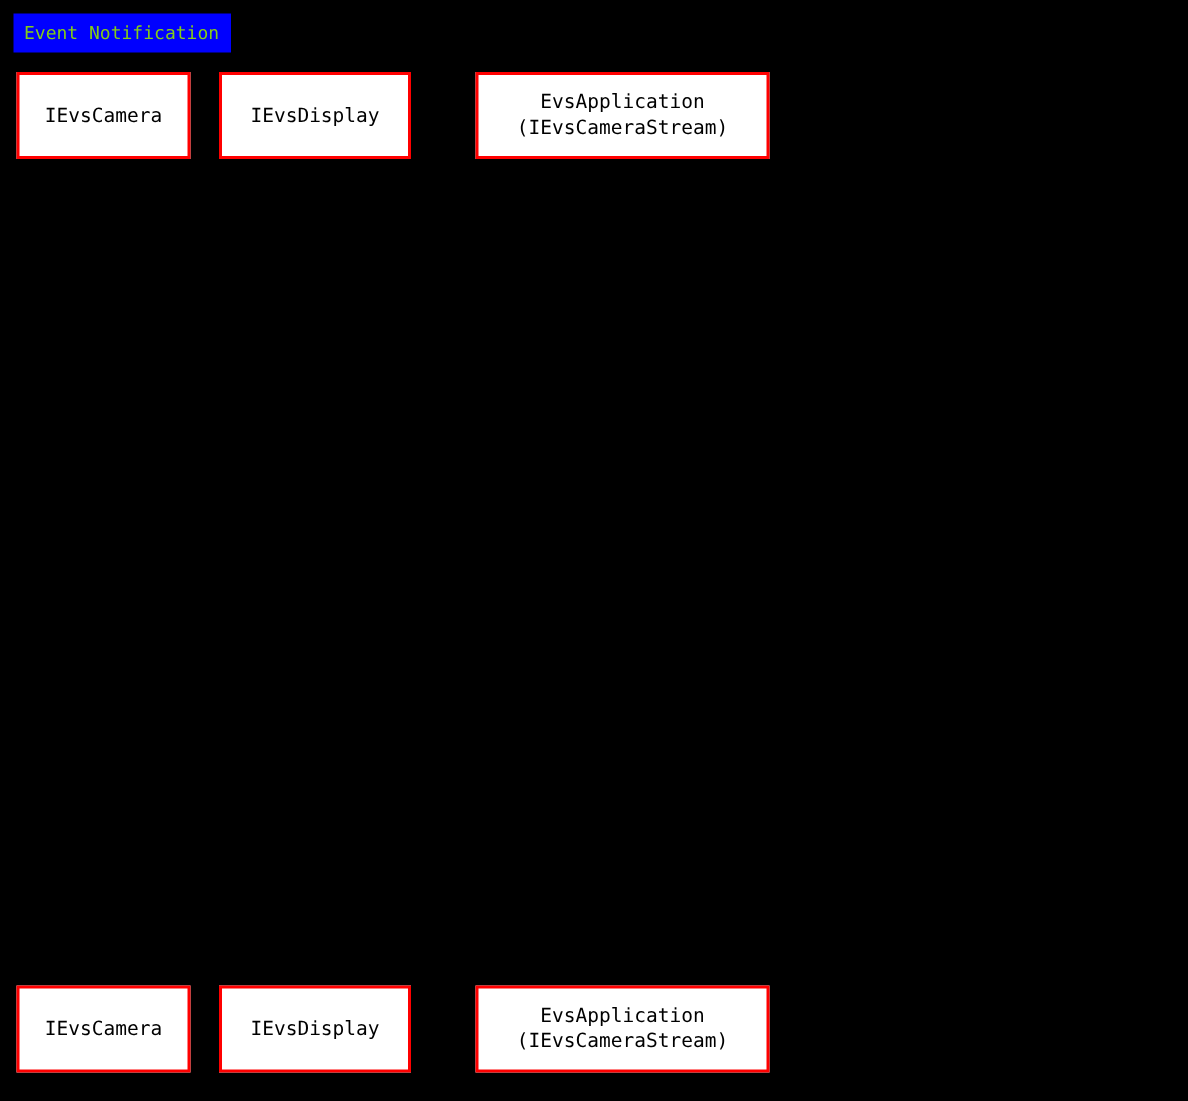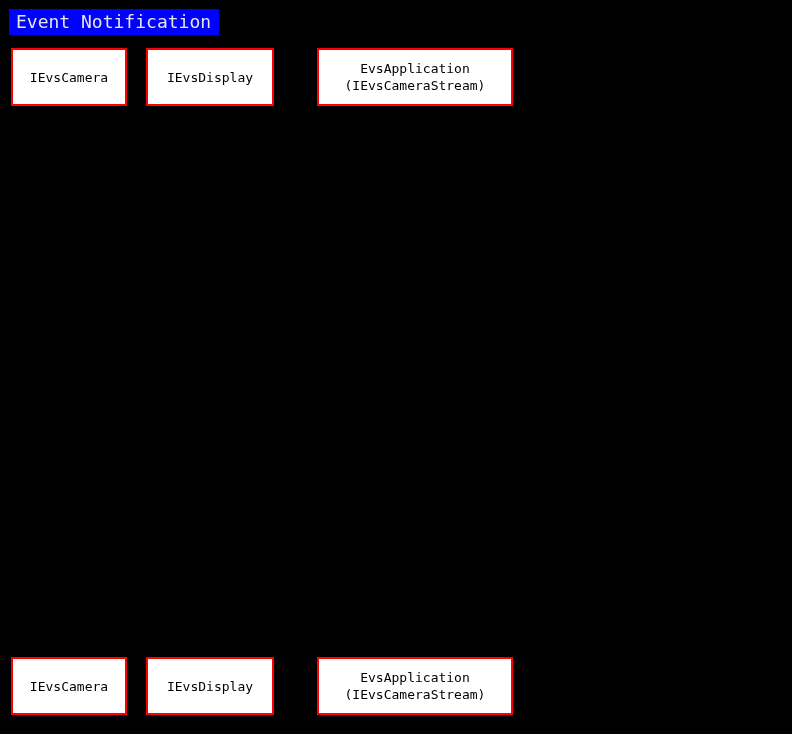--- a/index.html
+++ b/index.html
@@ -17,23 +17,23 @@
   #diagram {
     position: absolute;
     left: 0;
     top: 0;
     width: 792px;
     height: 734px;
   }
   .title-badge {
     position: absolute;
     background: #0000ff;
-    color: #e5e5e5;
+    color: #84cc16;
     font-family: "DejaVu Sans Mono", monospace;
-    font-size: 18px;
+    font-size: 12px;
     line-height: 16px;
     padding: 5px 8px 5px 7px;
     white-space: nowrap;
     box-sizing: border-box;
   }
   .node {
     position: absolute;
     box-sizing: border-box;
     background: #ffffff;
     border: 2px solid #ff0000;

